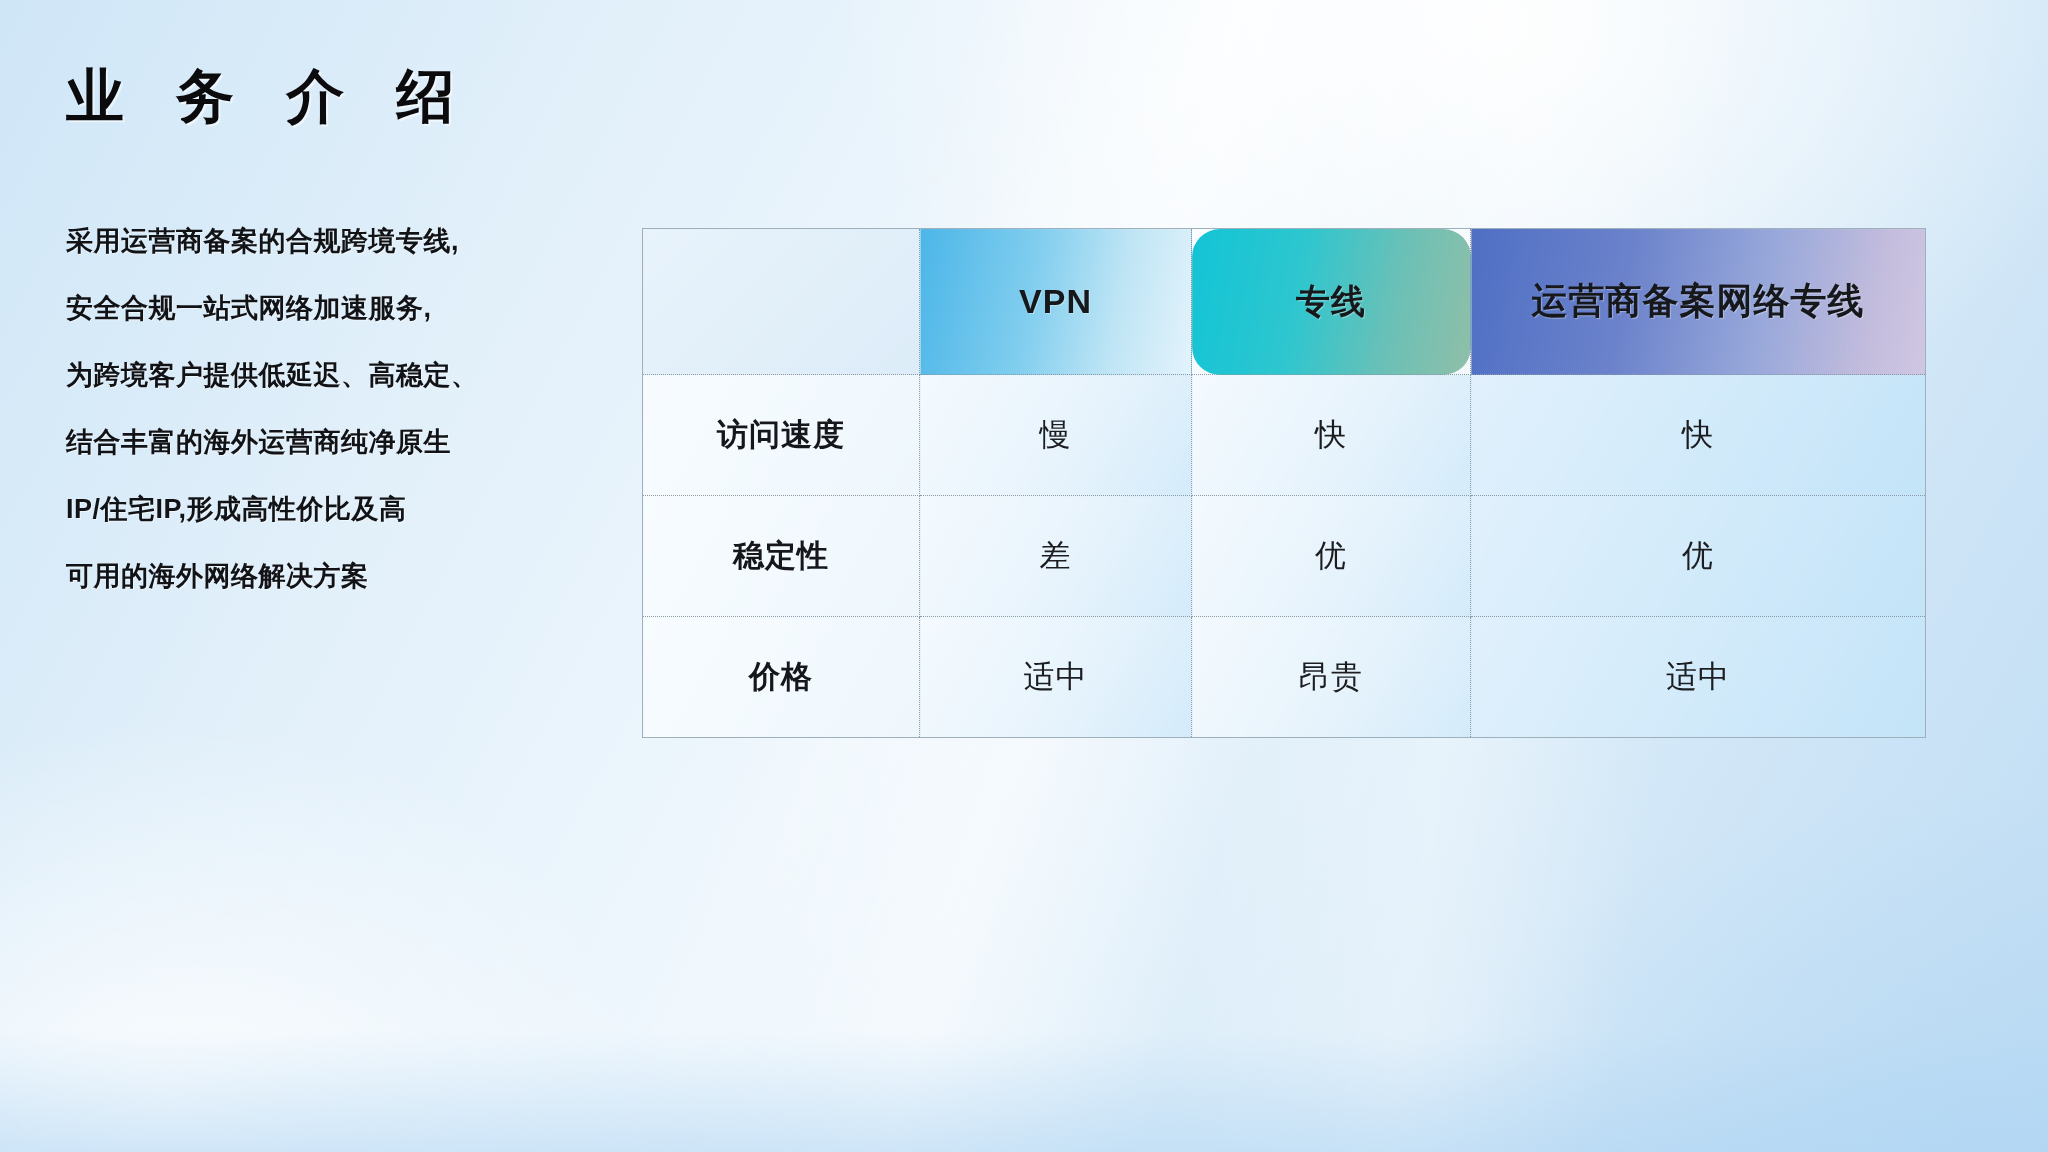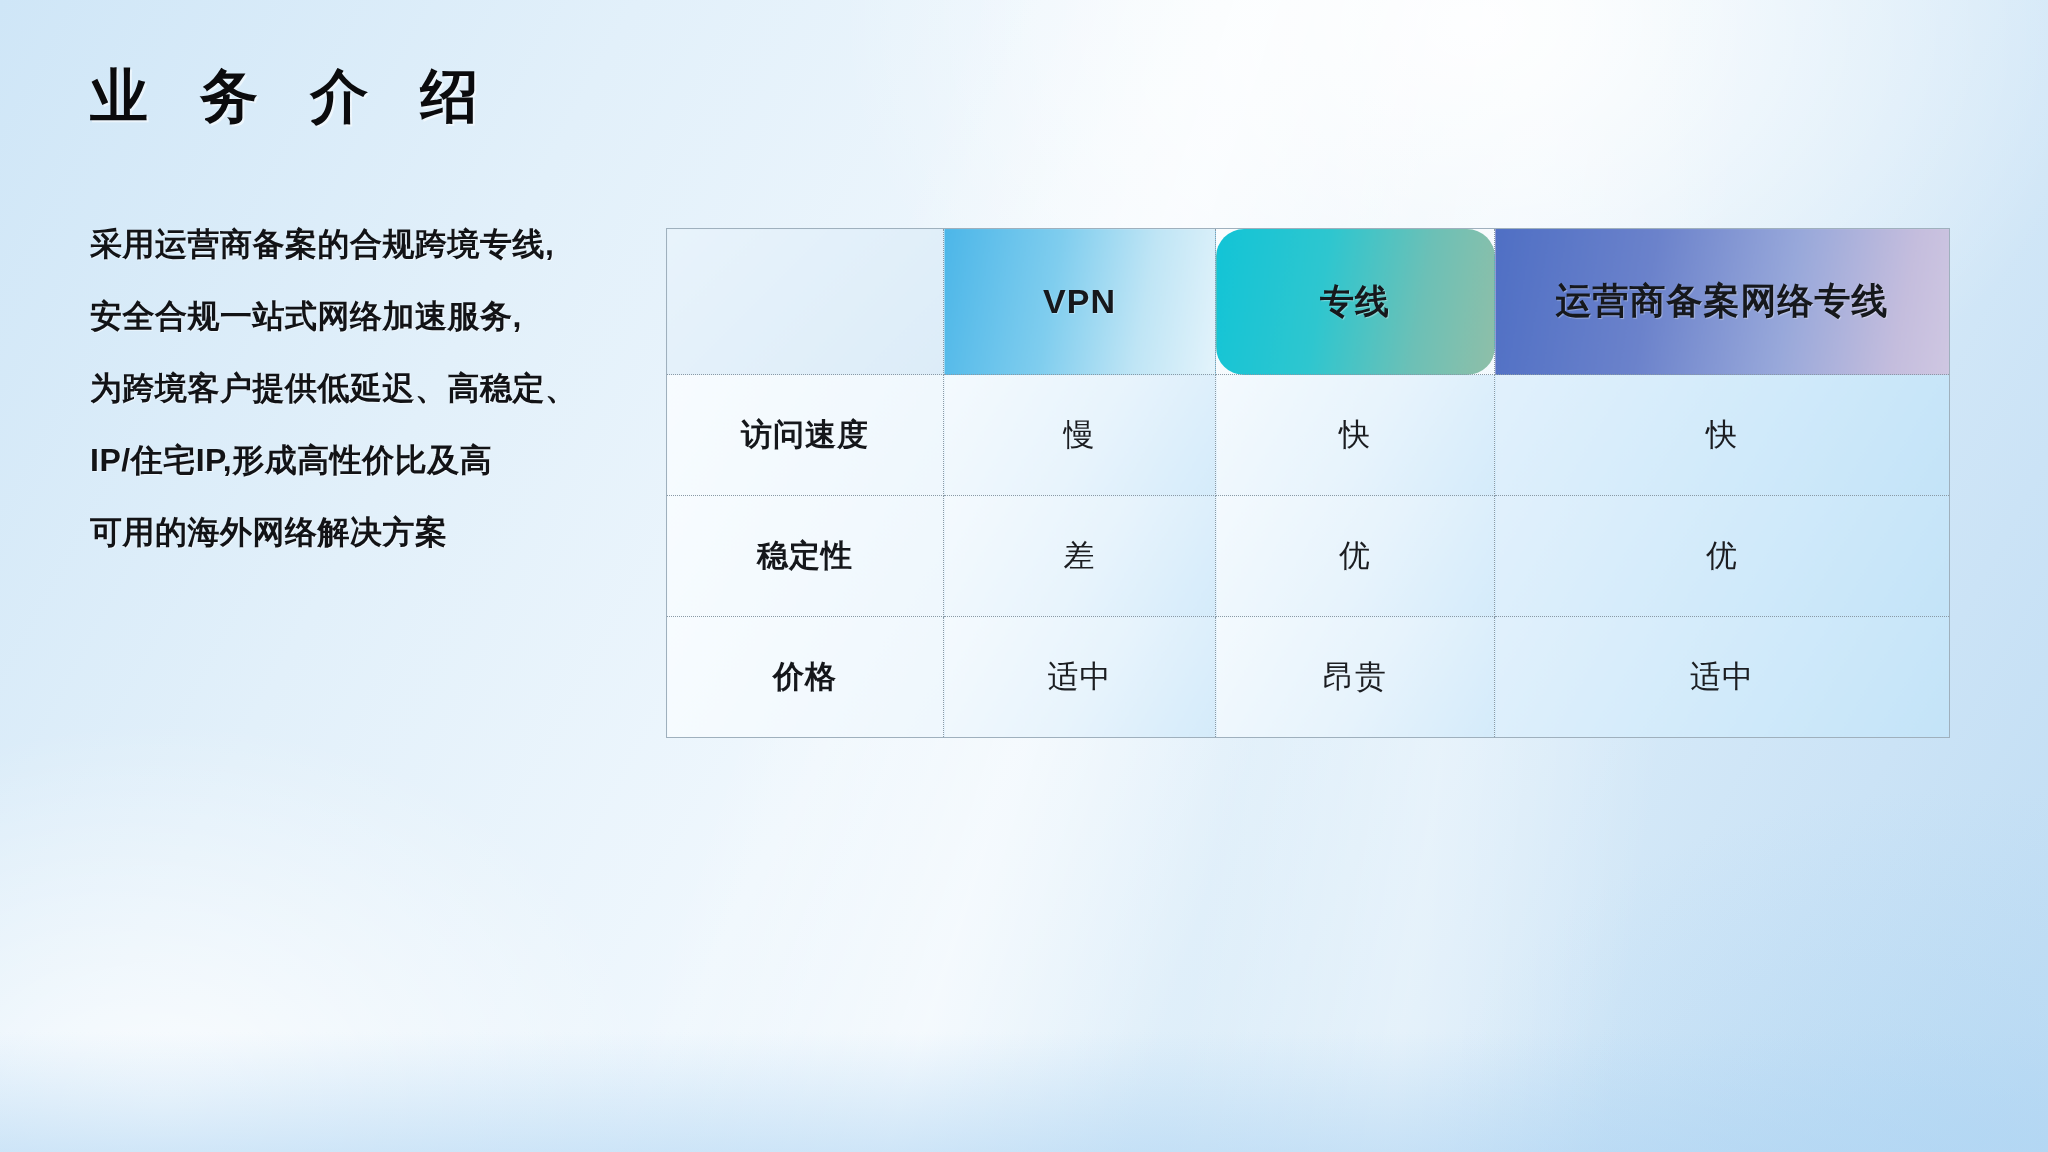--- a/index.html
+++ b/index.html
@@ -38,21 +38,21 @@
   }
   #slide::after {
     content: "";
     position: absolute;
     left: 0; right: 0; bottom: 0;
     height: 120px;
     background: linear-gradient(180deg, rgba(186,219,246,0) 0%, rgba(176,213,243,0.55) 100%);
     pointer-events: none;
   }
 
-  .layer { position: relative; z-index: 2; margin-left: 24px; }
+  .layer { position: relative; z-index: 2; }
 
   
   #page-title {
     position: absolute;
     left: 66px;
     top: 58px;
     font-size: 58px;
     font-weight: 700;
     letter-spacing: 18px;
     color: #0b0b0d;
@@ -61,21 +61,21 @@
   }
 
   
   #description {
     position: absolute;
     left: 66px;
     top: 228px;
     width: 560px;
   }
   .desc-line {
-    font-size: 32px;
+    font-size: 27px;
     font-weight: 700;
     color: #121316;
     line-height: 1;
     margin-bottom: 40px;
     letter-spacing: 0.5px;
     white-space: nowrap;
     text-shadow: 1px 1px 0 rgba(255,255,255,0.5);
   }
   .desc-line:last-child { margin-bottom: 0; }
 
@@ -154,20 +154,21 @@
 <body>
 
 <div id="slide">
 
   <div class="layer" id="page-title">业 务 介 绍</div>
 
   <div class="layer" id="description">
     <div class="desc-line">采用运营商备案的合规跨境专线,</div>
     <div class="desc-line">安全合规一站式网络加速服务,</div>
     <div class="desc-line">为跨境客户提供低延迟、高稳定、</div>
+    <div class="desc-line">结合丰富的海外运营商纯净原生</div>
     <div class="desc-line">IP/住宅IP,形成高性价比及高</div>
     <div class="desc-line">可用的海外网络解决方案</div>
   </div>
 
   <table class="layer" id="comparison-table">
     <colgroup>
       <col class="c0">
         <col class="c1">
         <col class="c2">
         <col class="c3">

